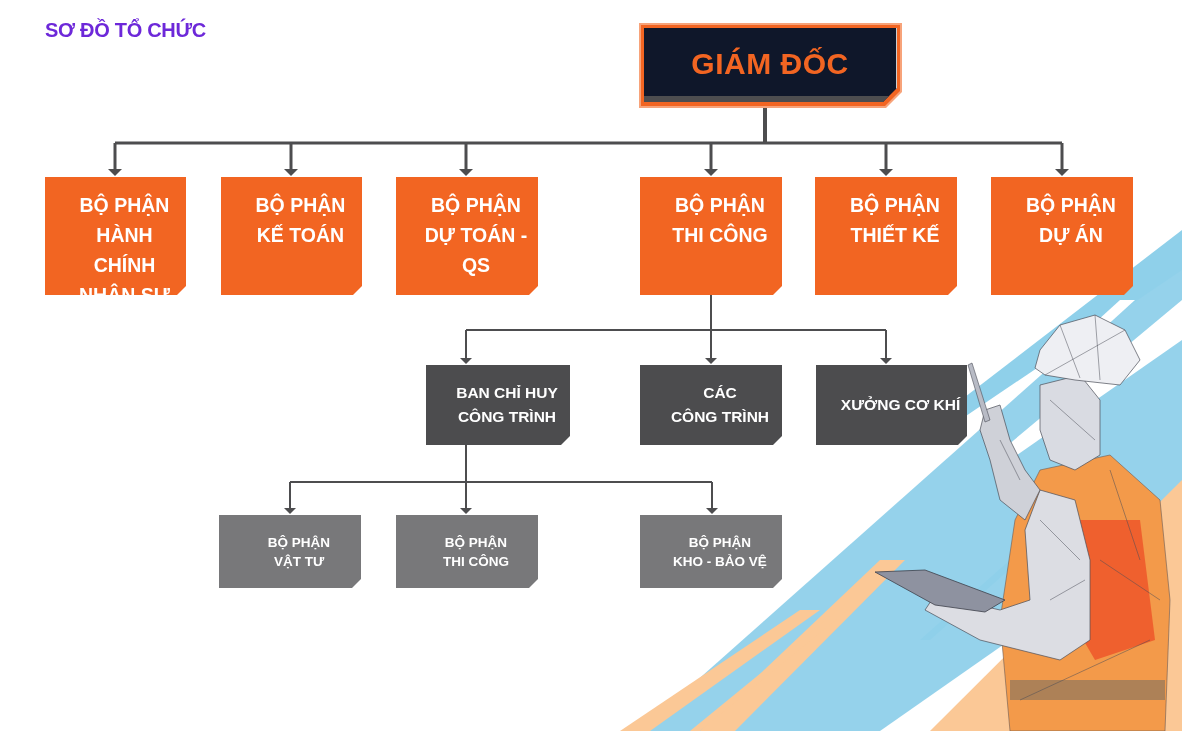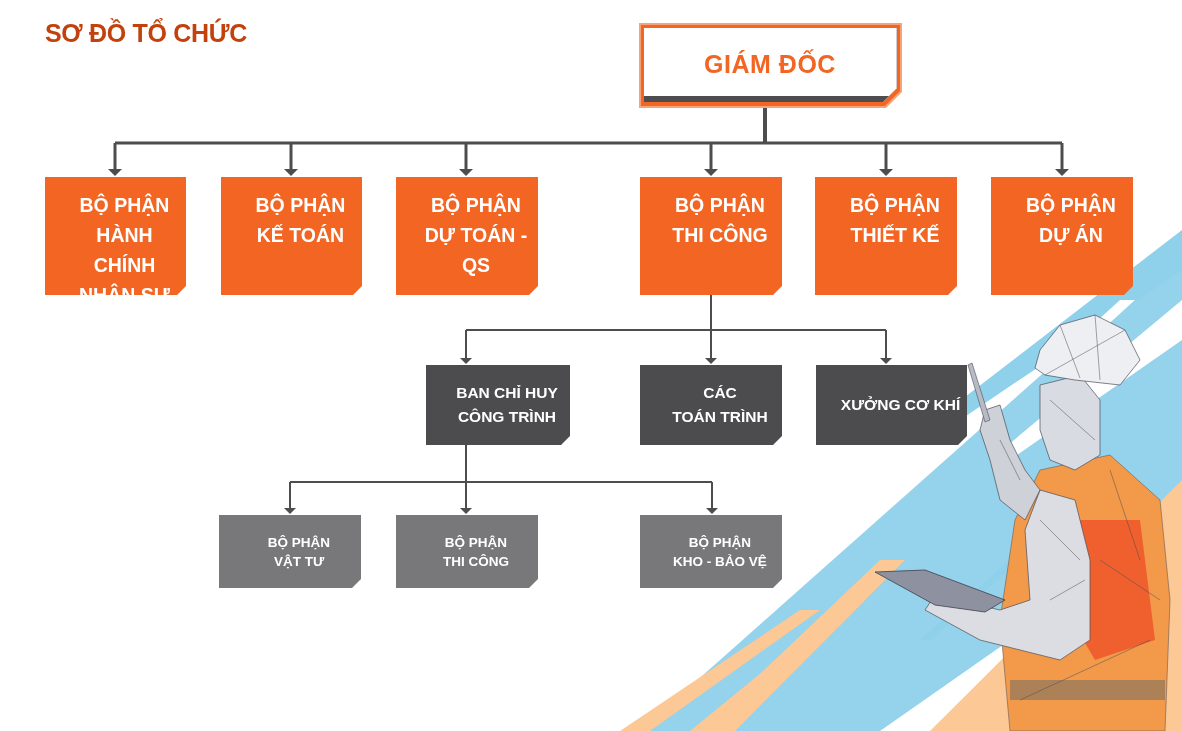--- a/index.html
+++ b/index.html
@@ -3,21 +3,21 @@
 <meta charset="utf-8">
 <style>
   html, body { margin: 0; padding: 0; }
   body {
     width: 1182px; height: 731px; position: relative; overflow: hidden;
     background: #ffffff;
     font-family: "Liberation Sans", "DejaVu Sans", sans-serif;
   }
   .title {
     position: absolute; left: 45px; top: 19px;
-    font-size: 25px; font-weight: bold; color: #c2410c; letter-spacing: -0.3px;
+    font-size: 20px; font-weight: bold; color: #6d28d9; letter-spacing: -0.3px;
   }
   #lines { position: absolute; left: 0; top: 0; }
   #illus { position: absolute; left: 0; top: 0; }
   .box {
     position: absolute; display: flex; align-items: flex-start; justify-content: center;
     text-align: center; color: #fff; font-weight: bold; box-sizing: border-box;
     clip-path: polygon(0 0, 100% 0, 100% calc(100% - 9px), calc(100% - 9px) 100%, 0 100%);
     padding-left: 18px;
   }
   .box span { white-space: pre-line; }
@@ -29,25 +29,25 @@
     background: #f7a37a;
     clip-path: polygon(0 0, 100% 0, 100% calc(100% - 16px), calc(100% - 16px) 100%, 0 100%);
   }
   .ceo-inner {
     position: absolute; left: 2px; top: 2px; right: 2px; bottom: 2px;
     background: #f26522;
     clip-path: polygon(0 0, 100% 0, 100% calc(100% - 15px), calc(100% - 15px) 100%, 0 100%);
   }
   .ceo-face {
     position: absolute; left: 3px; top: 3px; right: 3px; bottom: 4px;
-    background: #ffffff;
+    background: #0f172a;
     border-bottom: 6px solid #4d4d4f; border-right: 1px solid #cfcfcf;
     clip-path: polygon(0 0, 100% 0, 100% calc(100% - 14px), calc(100% - 14px) 100%, 0 100%);
     display: flex; align-items: center; justify-content: center;
-    font-size: 25px; font-weight: bold; color: #f26522; letter-spacing: 0.5px;
+    font-size: 30px; font-weight: bold; color: #f26522; letter-spacing: 0.5px;
     box-sizing: border-box; padding-top: 4px;
   }
 </style>
 </head>
 <body>
 
 <svg id="illus" width="1182" height="731">
   <g>
     <polygon points="1182,250 1182,520 880,731 640,731" fill="#8fd0ea" opacity="0.95"></polygon>
     <polygon points="1182,230 1182,270 960,420 935,420" fill="#8fd0ea"></polygon>
@@ -155,21 +155,21 @@
     <span>BỘ PHẬN
 DỰ ÁN</span>
   </div>
 
 <div class="box dark" style="left:394px;top:365px;width:144px;height:80px;margin-left:32px;">
     <span>BAN CHỈ HUY
 CÔNG TRÌNH</span>
   </div>
 <div class="box dark" style="left:640px;top:365px;width:142px;height:80px;">
     <span>CÁC
-TOÁN TRÌNH</span>
+CÔNG TRÌNH</span>
   </div>
 <div class="box dark" style="left:816px;top:365px;width:151px;height:80px;">
     <span>XƯỞNG CƠ KHÍ</span>
   </div>
 
 <div class="box grey" style="left:219px;top:515px;width:142px;height:73px;">
     <span>BỘ PHẬN
 VẬT TƯ</span>
   </div>
 <div class="box grey" style="left:396px;top:515px;width:142px;height:73px;">

